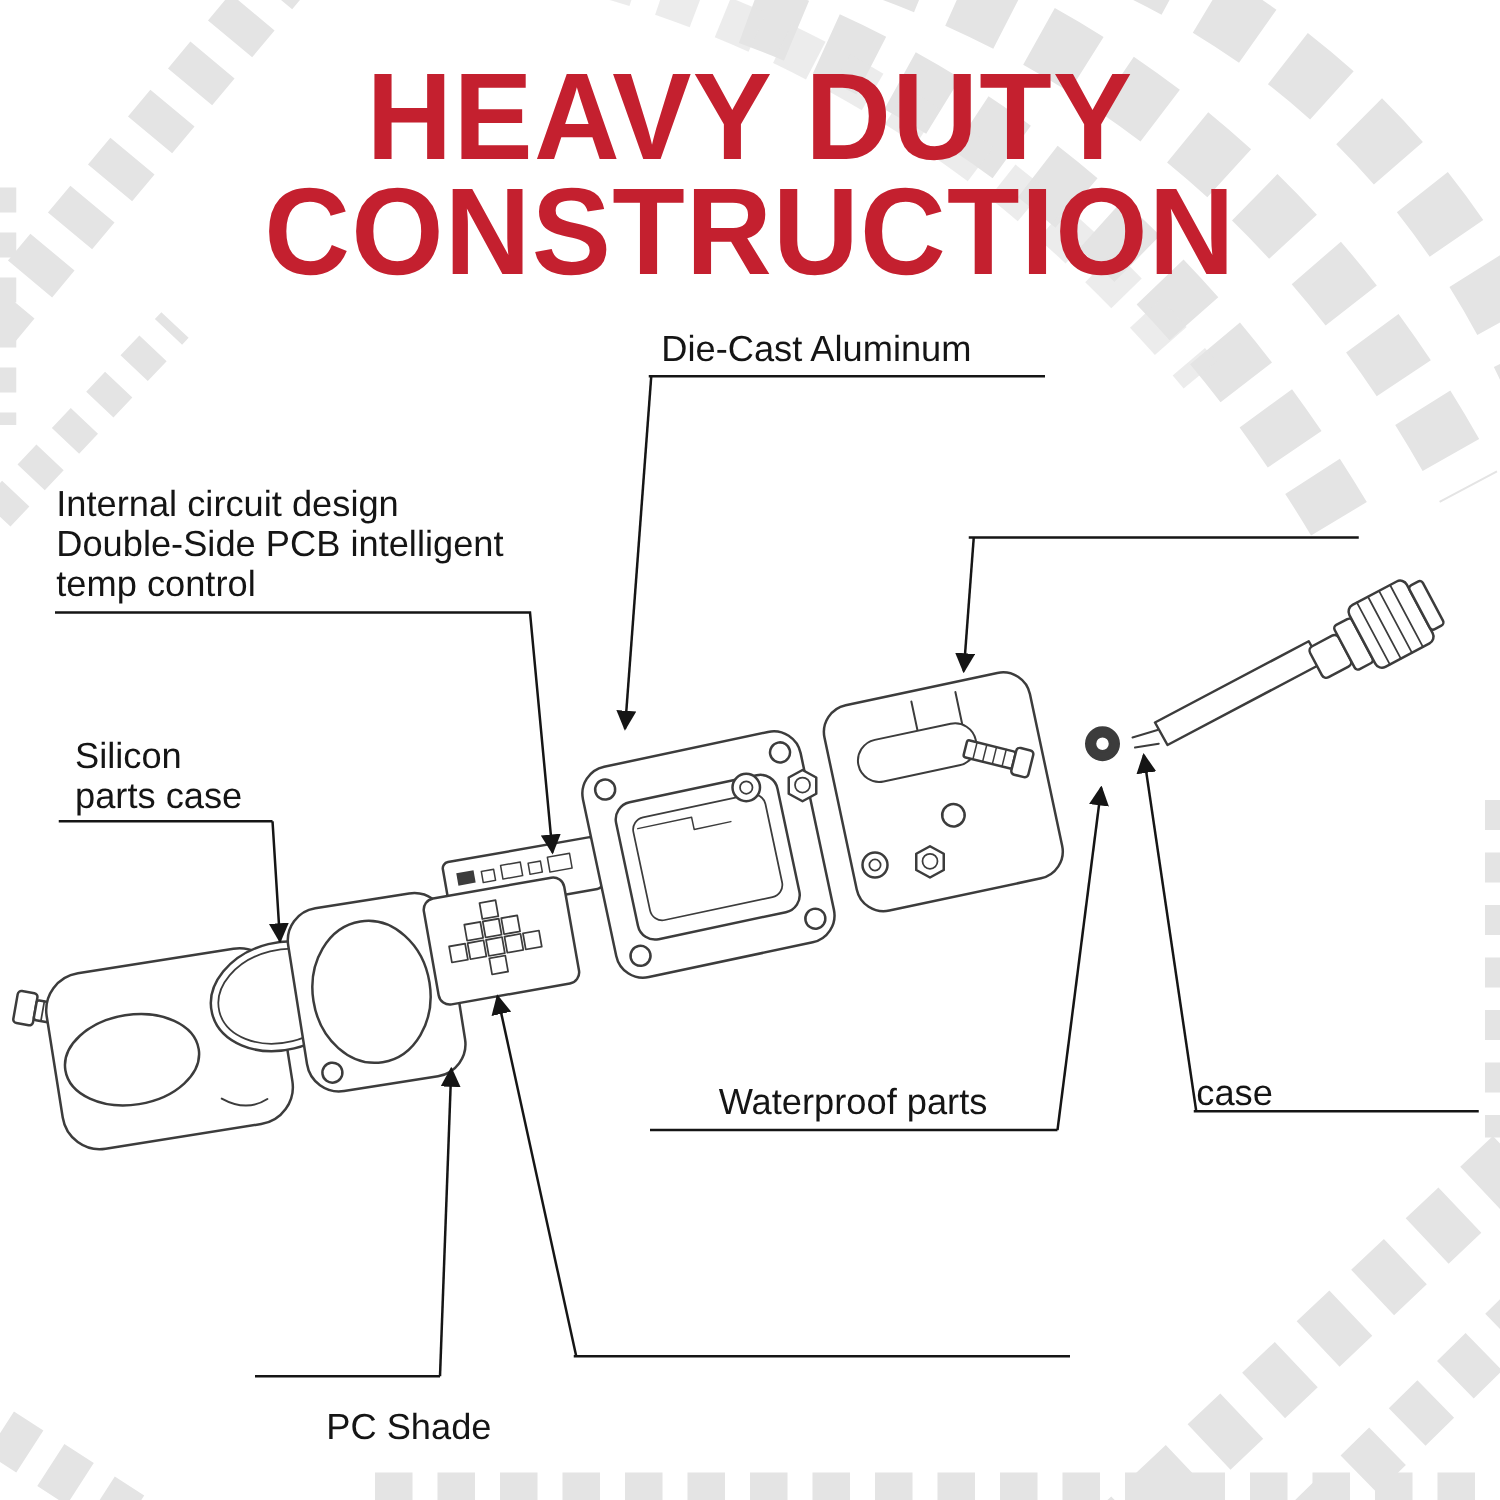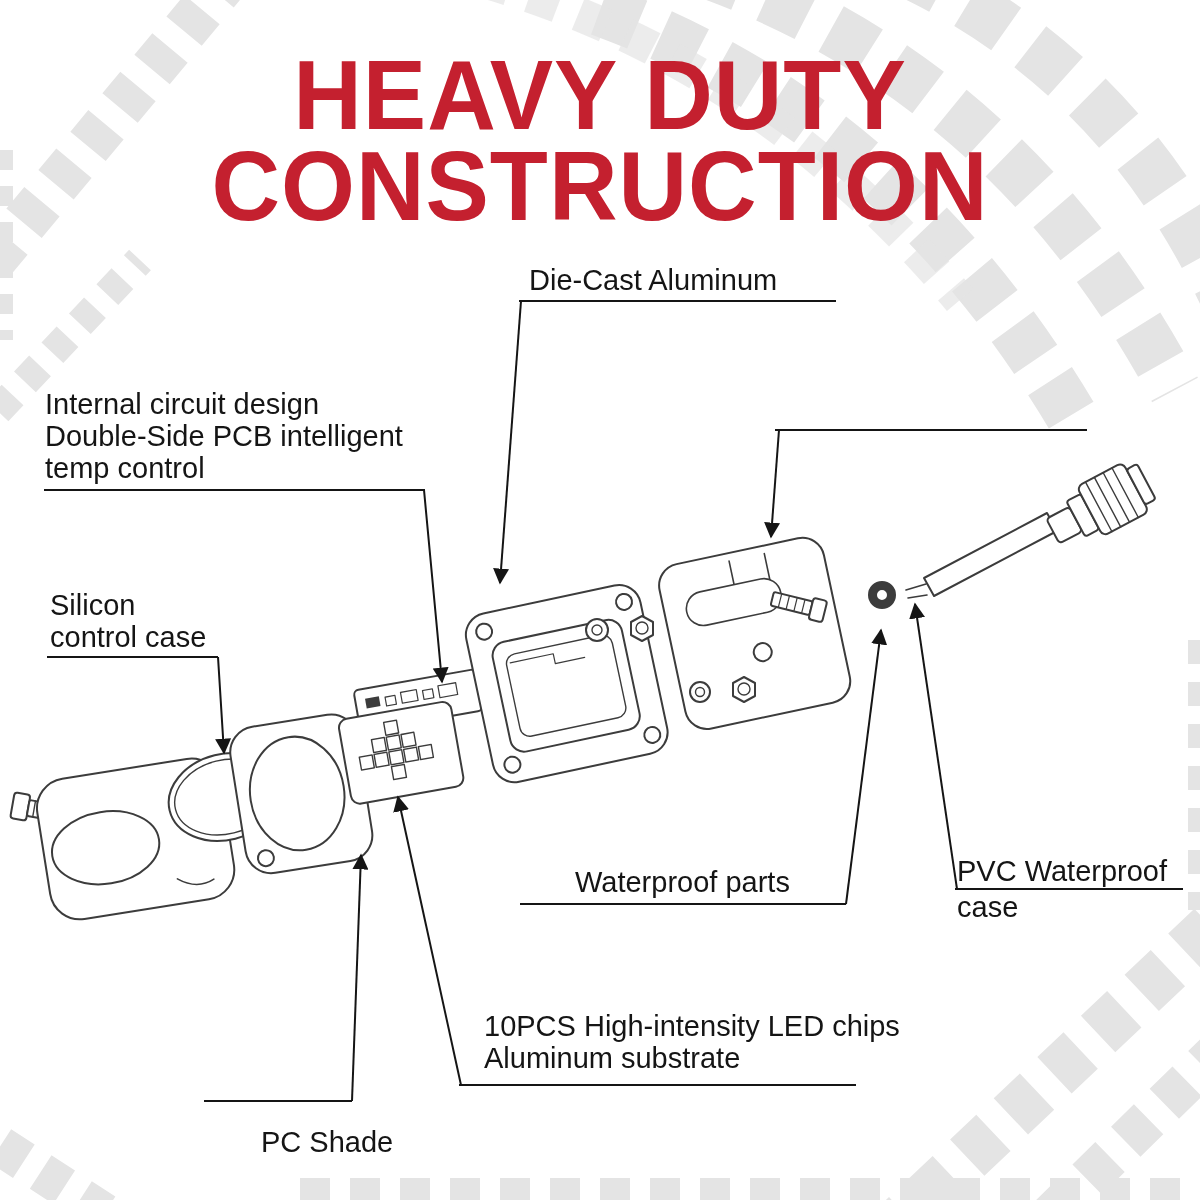--- a/index.html
+++ b/index.html
@@ -192,32 +192,27 @@
 
   <div class="label" style="left:529px; top:264px;text-align:center;">Die-Cast Aluminum</div>
 
   <div class="label" style="left:45px; top:388px;">
     <div>Internal circuit design</div>
     <div>Double-Side PCB intelligent</div>
     <div>temp control</div>
   </div>
 
 
-  <div class="label" style="left:50px; top:589px;">
+  <div class="label" style="left:60px; top:589px;">
     <div>Silicon</div>
-    <div>control case</div>
+    <div>parts case</div>
   </div>
 
   <div class="label" style="left:563px; top:866px;margin-left:12px;">Waterproof parts</div>
 
   <div class="label" style="left:957px; top:855px;">
-    <div>PVC Waterproof</div>
     <div style="margin-top:4px;">case</div>
   </div>
 
-  <div class="label" style="left:484px; top:1010px;">
-    <div>10PCS High-intensity LED chips</div>
-    <div>Aluminum substrate</div>
-  </div>
 
   <div class="label" style="left:213px; top:1126px;margin-left:48px;">PC Shade</div>
 
 </div>
 
 </body></html>

